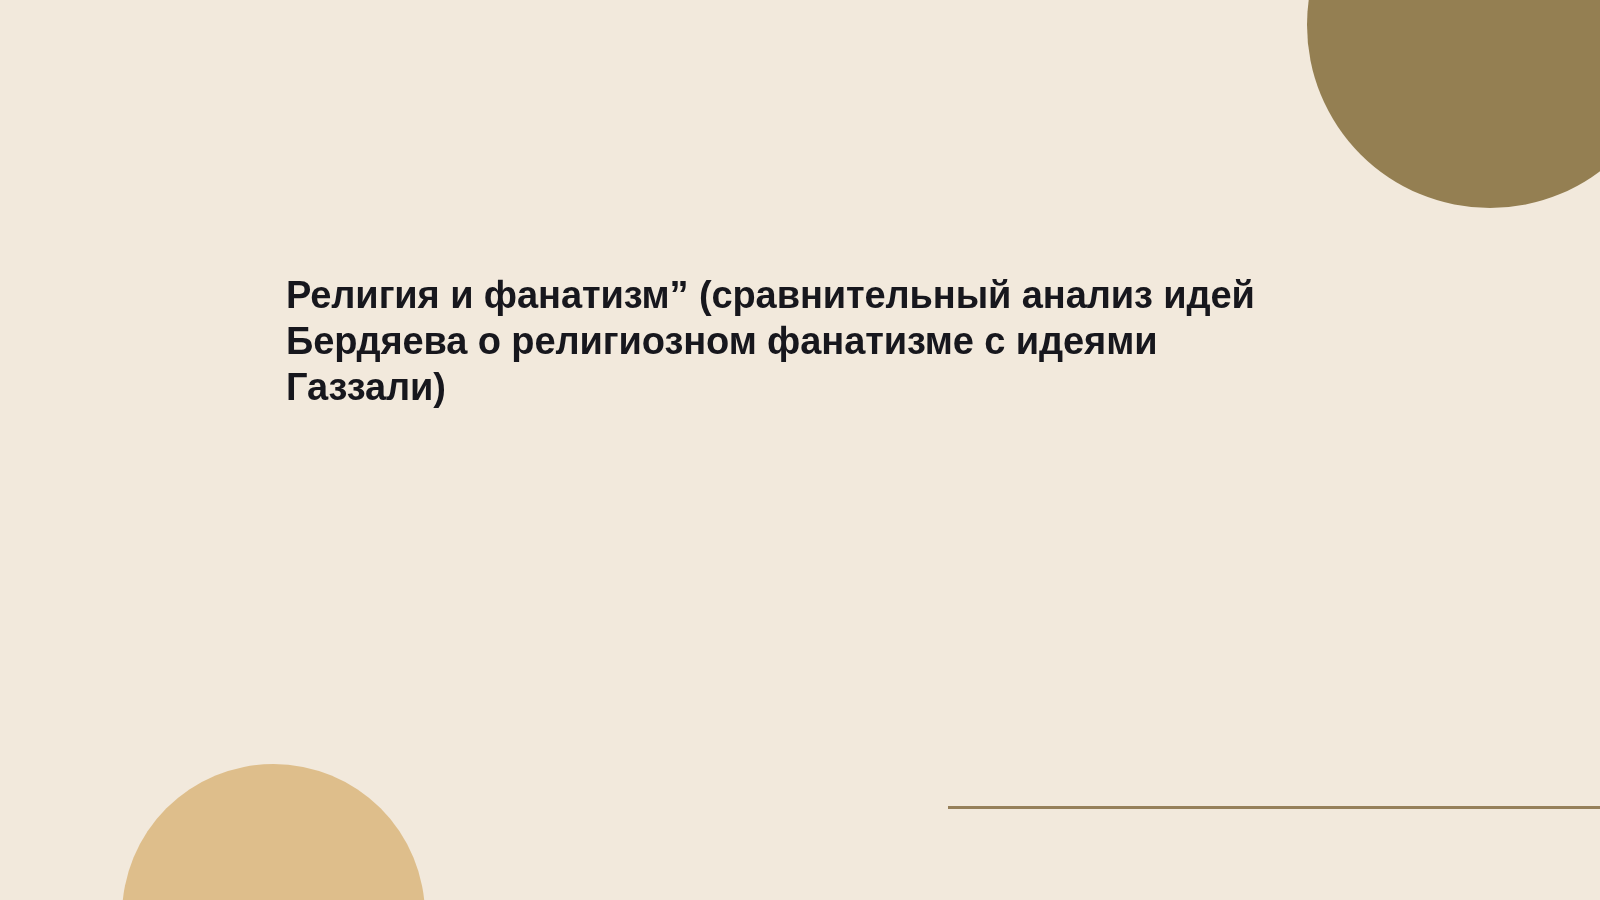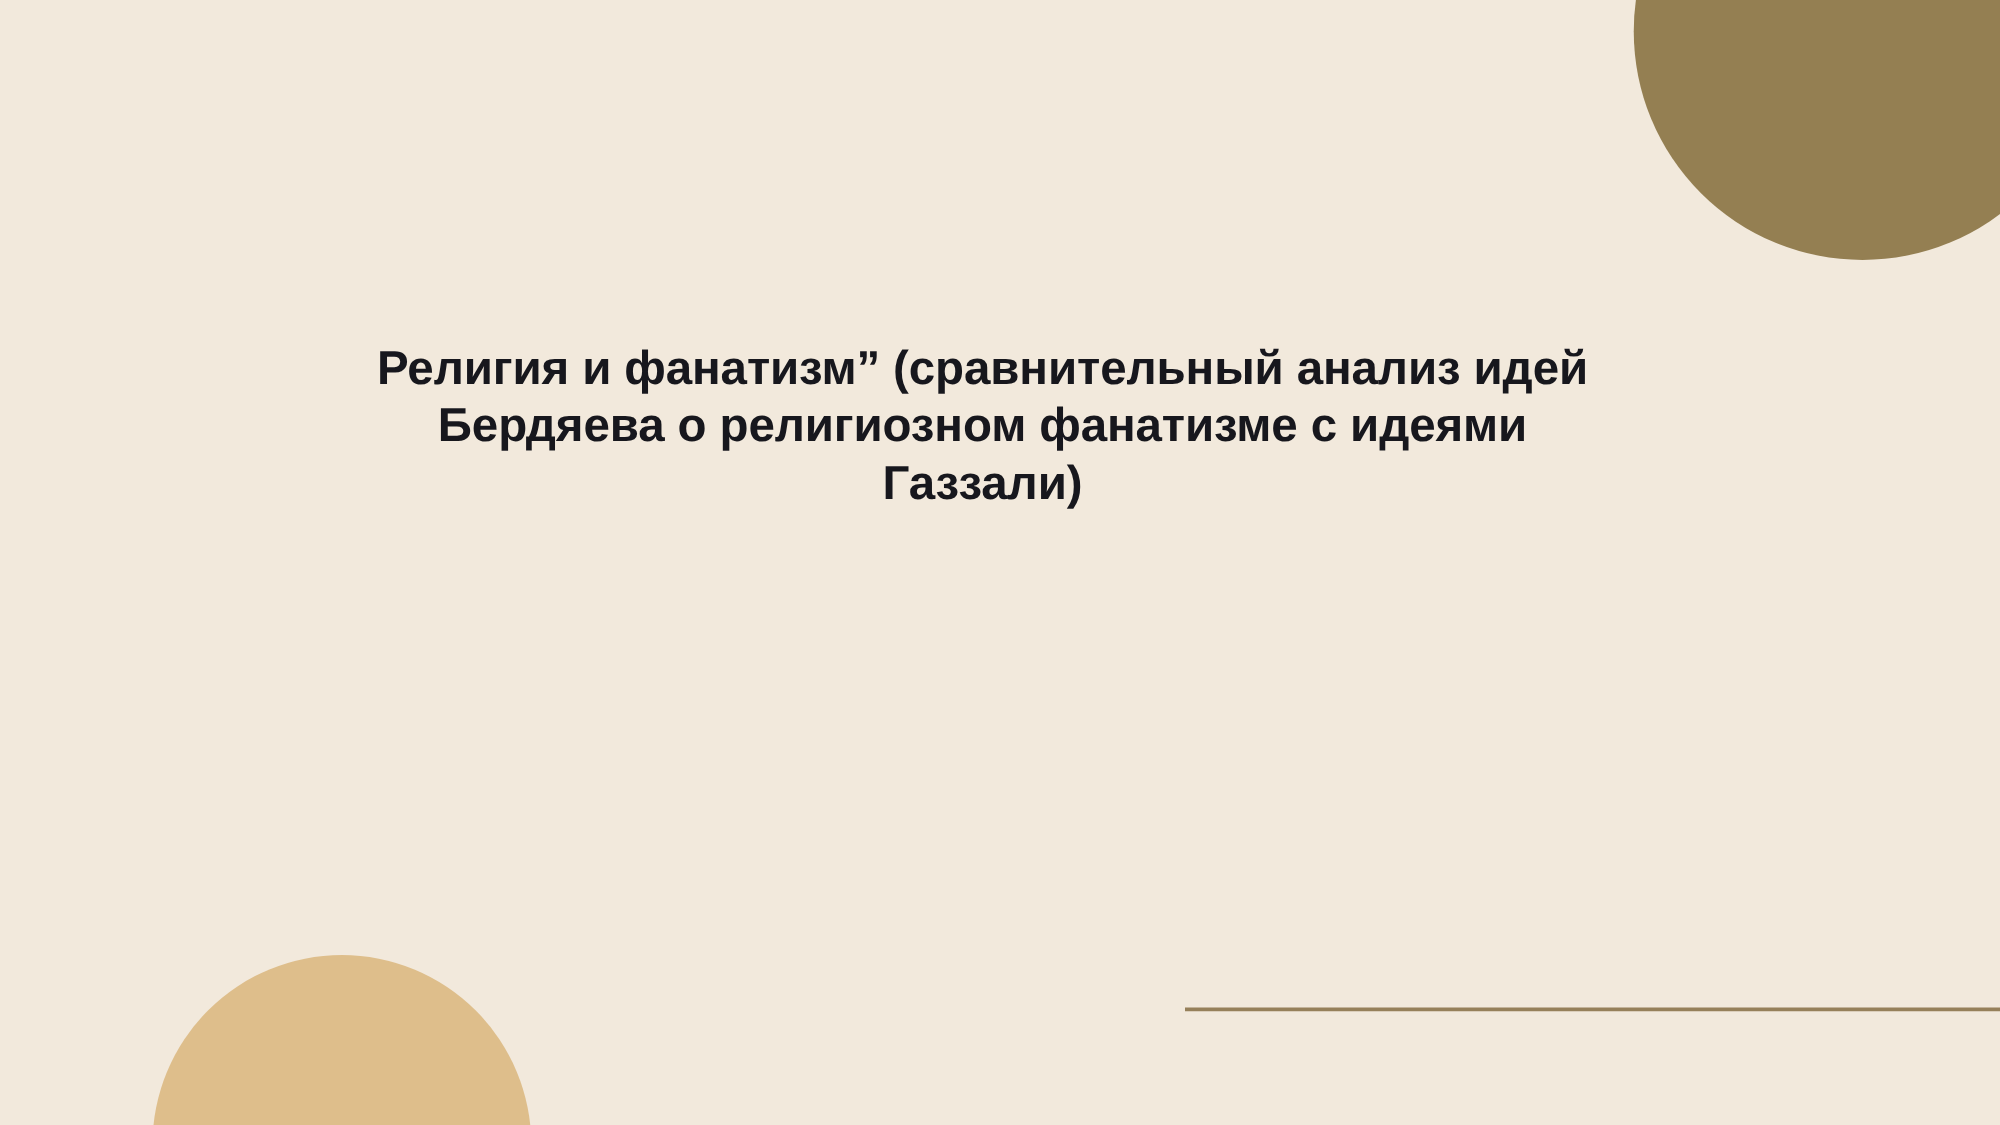--- a/index.html
+++ b/index.html
@@ -53,21 +53,21 @@
     height: 3px;
     background: #96805A;
   }
 
   
   #title-block {
     position: absolute;
     left: 286px;
     top: 272px;
     width: 1000px;
-    text-align: center;
+    text-align: left;
   }
 
   #slide-title {
     margin: 0;
     font-family: "Liberation Sans", sans-serif;
     font-weight: bold;
     font-size: 38px;
     line-height: 46px;
     letter-spacing: -0.1px;
     color: #17171D;

